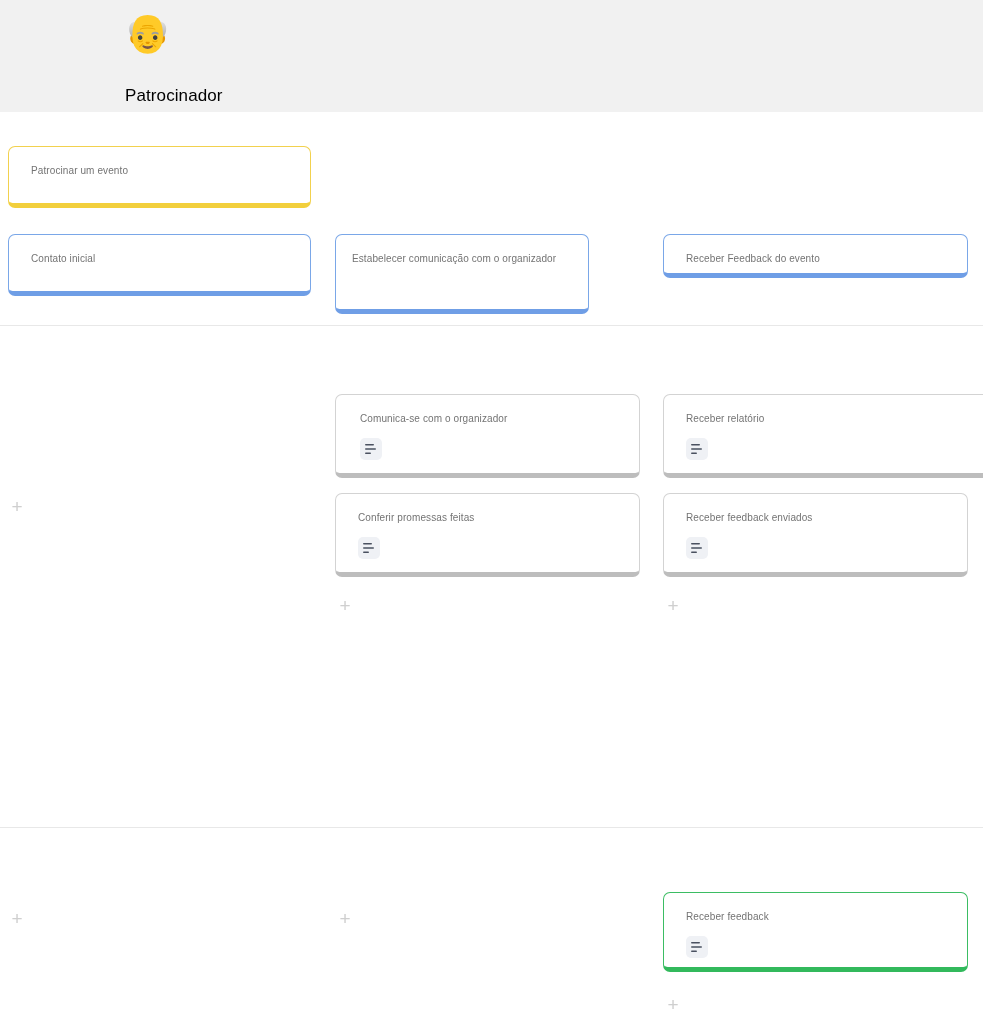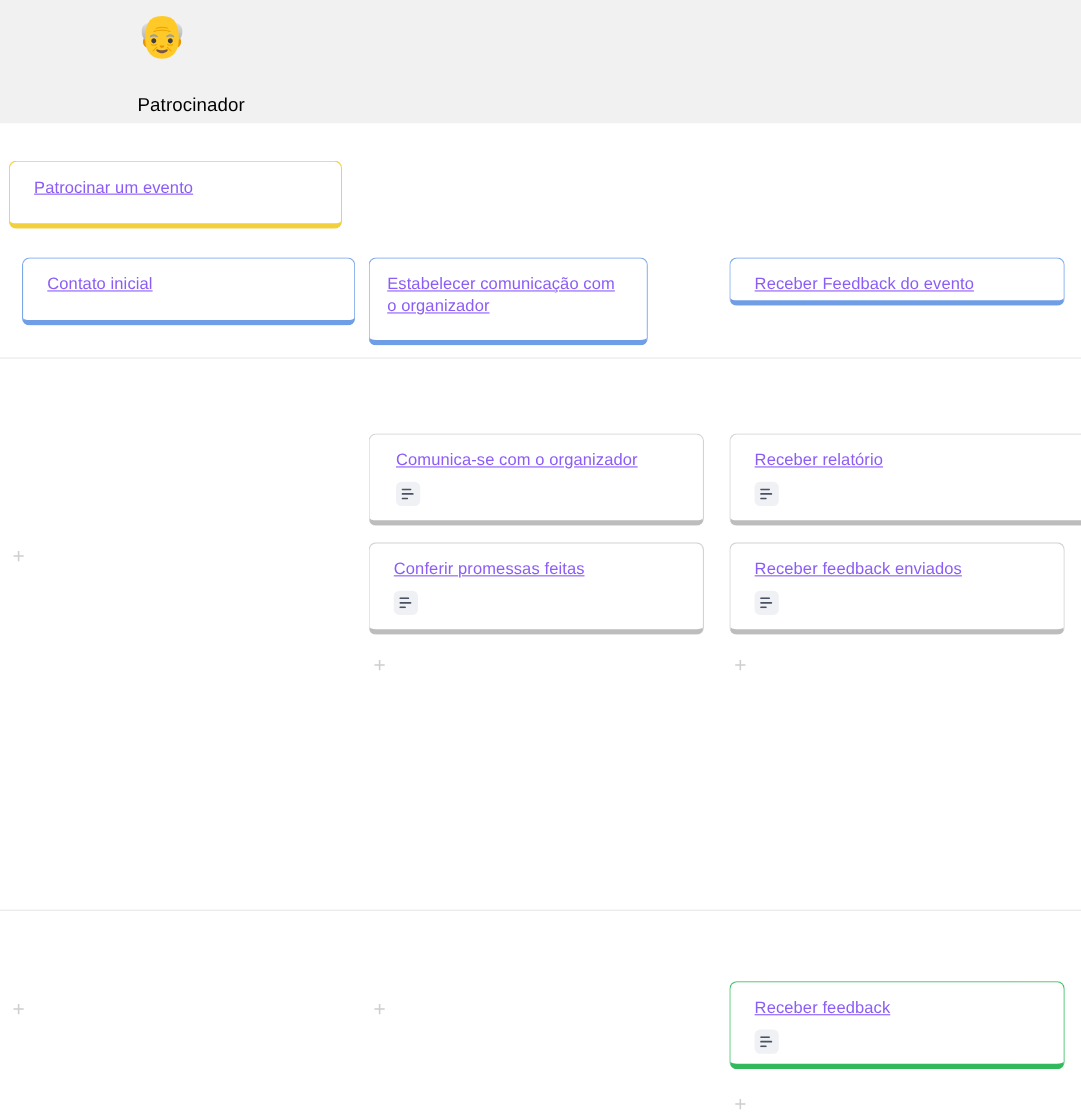--- a/index.html
+++ b/index.html
@@ -58,25 +58,24 @@
   .card {
     position: absolute;
     background: #ffffff;
     border-radius: 7px;
     border: 1px solid #c9c9c9;
     border-bottom-width: 5px;
     border-bottom-color: #b9b9b9;
     padding: 14px 18px 8px 22px;
   }
   .card-title {
-    font-size: 15px;
-    color: #8b5cf6;
+    font-size: 10px;
+    color: #737373;
     line-height: 20px;
     letter-spacing: .1px;
-    text-decoration: underline;
   }
   .card.accent-yellow {
     border-color: #f2d14e;
     border-bottom-color: #f2cf3c;
   }
   .card.accent-blue {
     border-color: #7aa7e8;
     border-bottom-color: #6f9ee6;
   }
   .card.accent-green {
@@ -125,21 +124,21 @@
 
 <div class="board">
 
   <div class="divider d1"></div>
   <div class="divider d2"></div>
 
   <div class="card accent-yellow" style="left:8px; top:34px; width:303px; height:62px;">
     <div class="card-title">Patrocinar um evento</div>
   </div>
 
-  <div class="card accent-blue" style="left:20px; top:122px; width:303px; height:62px;">
+  <div class="card accent-blue" style="left:8px; top:122px; width:303px; height:62px;">
     <div class="card-title">Contato inicial</div>
   </div>
 
   <div class="card accent-blue" style="left:335px; top:122px; width:254px; height:80px;padding-left:16px;">
     <div class="card-title">Estabelecer comunicação com o organizador</div>
   </div>
 
   <div class="card accent-blue" style="left:663px; top:122px; width:305px; height:44px;">
     <div class="card-title">Receber Feedback do evento</div>
   </div>

